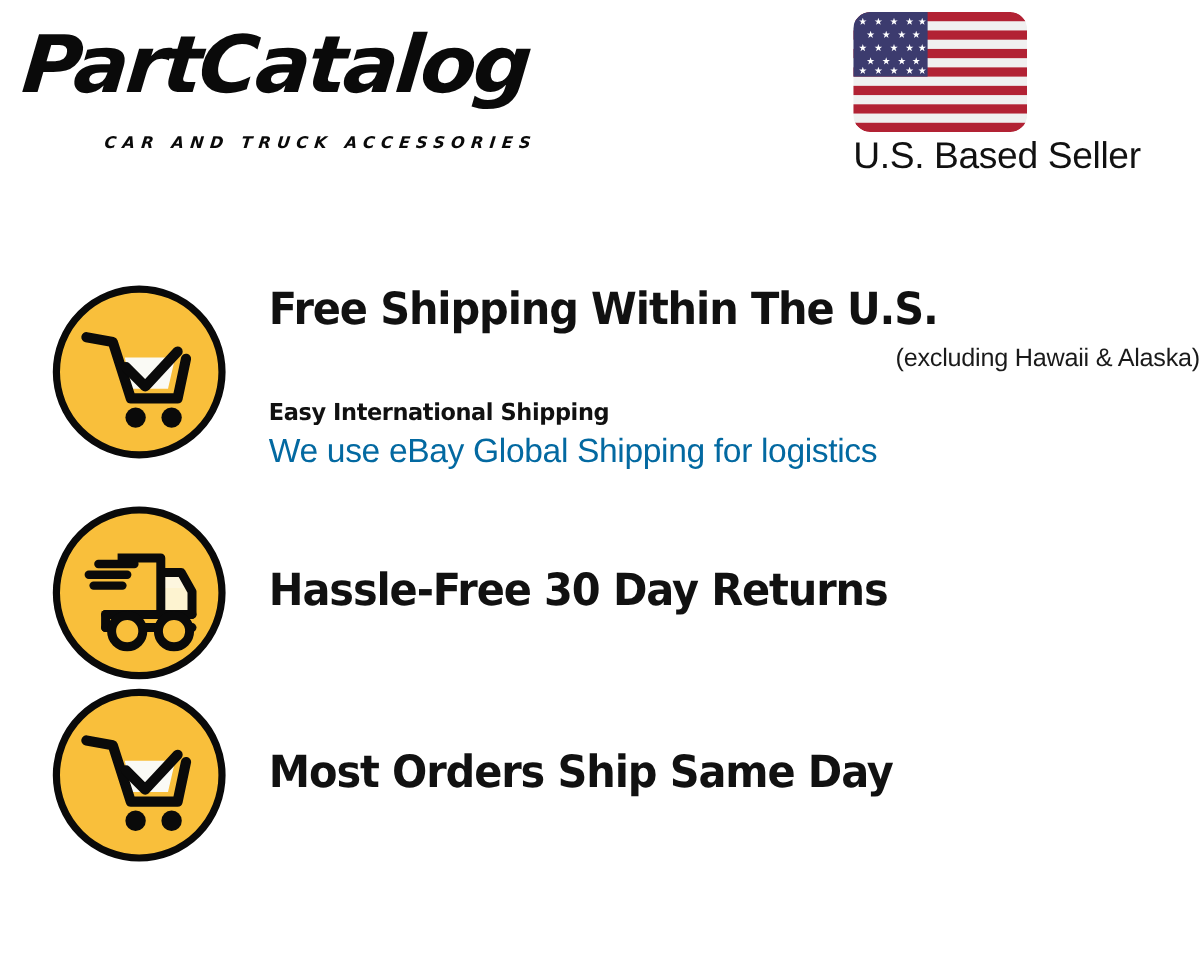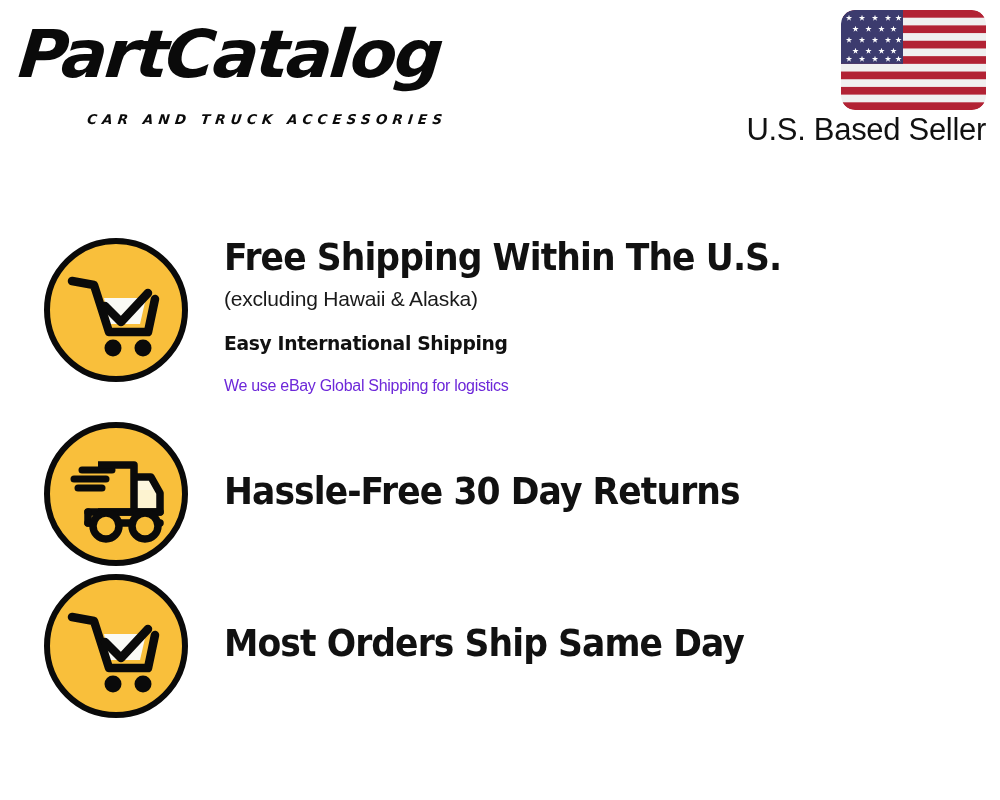--- a/index.html
+++ b/index.html
@@ -55,21 +55,21 @@
     transform: skewX(-6deg);
     transform-origin: left top;
   }
 
   
   .seller-badge {
     position: absolute;
     right: 14px;
     top: 10px;
     width: 275px;
-    text-align: right;
+    text-align: left;
   }
   .flag-icon {
     width: 145px;
     height: 100px;
     border-radius: 14px;
     overflow: hidden;
     display: inline-block;
     vertical-align: top;
     position: relative;
   }
@@ -134,40 +134,41 @@
   }
   .feature-sub {
     font-family: "Liberation Sans", sans-serif;
     font-weight: 400;
     font-size: 21px;
     line-height: 1.35;
     color: #1a1a1a;
     margin-top: 7px;
     letter-spacing: -0.2px;
     white-space: nowrap;
+    text-align: right;
   }
   .feature-sub-strong {
     font-family: "DejaVu Sans", sans-serif;
     font-weight: 700;
     font-size: 19.5px;
     line-height: 1.3;
     color: #111111;
     margin-top: 18px;
     letter-spacing: -0.35px;
     white-space: nowrap;
     transform: scaleX(0.96);
     transform-origin: left center;
   }
   .feature-sub-2 {
     font-family: "Liberation Sans", sans-serif;
     font-weight: 400;
-    font-size: 16px;
+    font-size: 28px;
     line-height: 1.3;
-    color: #6d28d9;
-    margin-top: 19px;
+    color: #0369a1;
+    margin-top: 1px;
     letter-spacing: -0.3px;
     white-space: nowrap;
   }
 
   
   .row-2 .feature-text,
   .row-3 .feature-text { padding-top: 52px; }
 </style>
 </head>
 <body>

